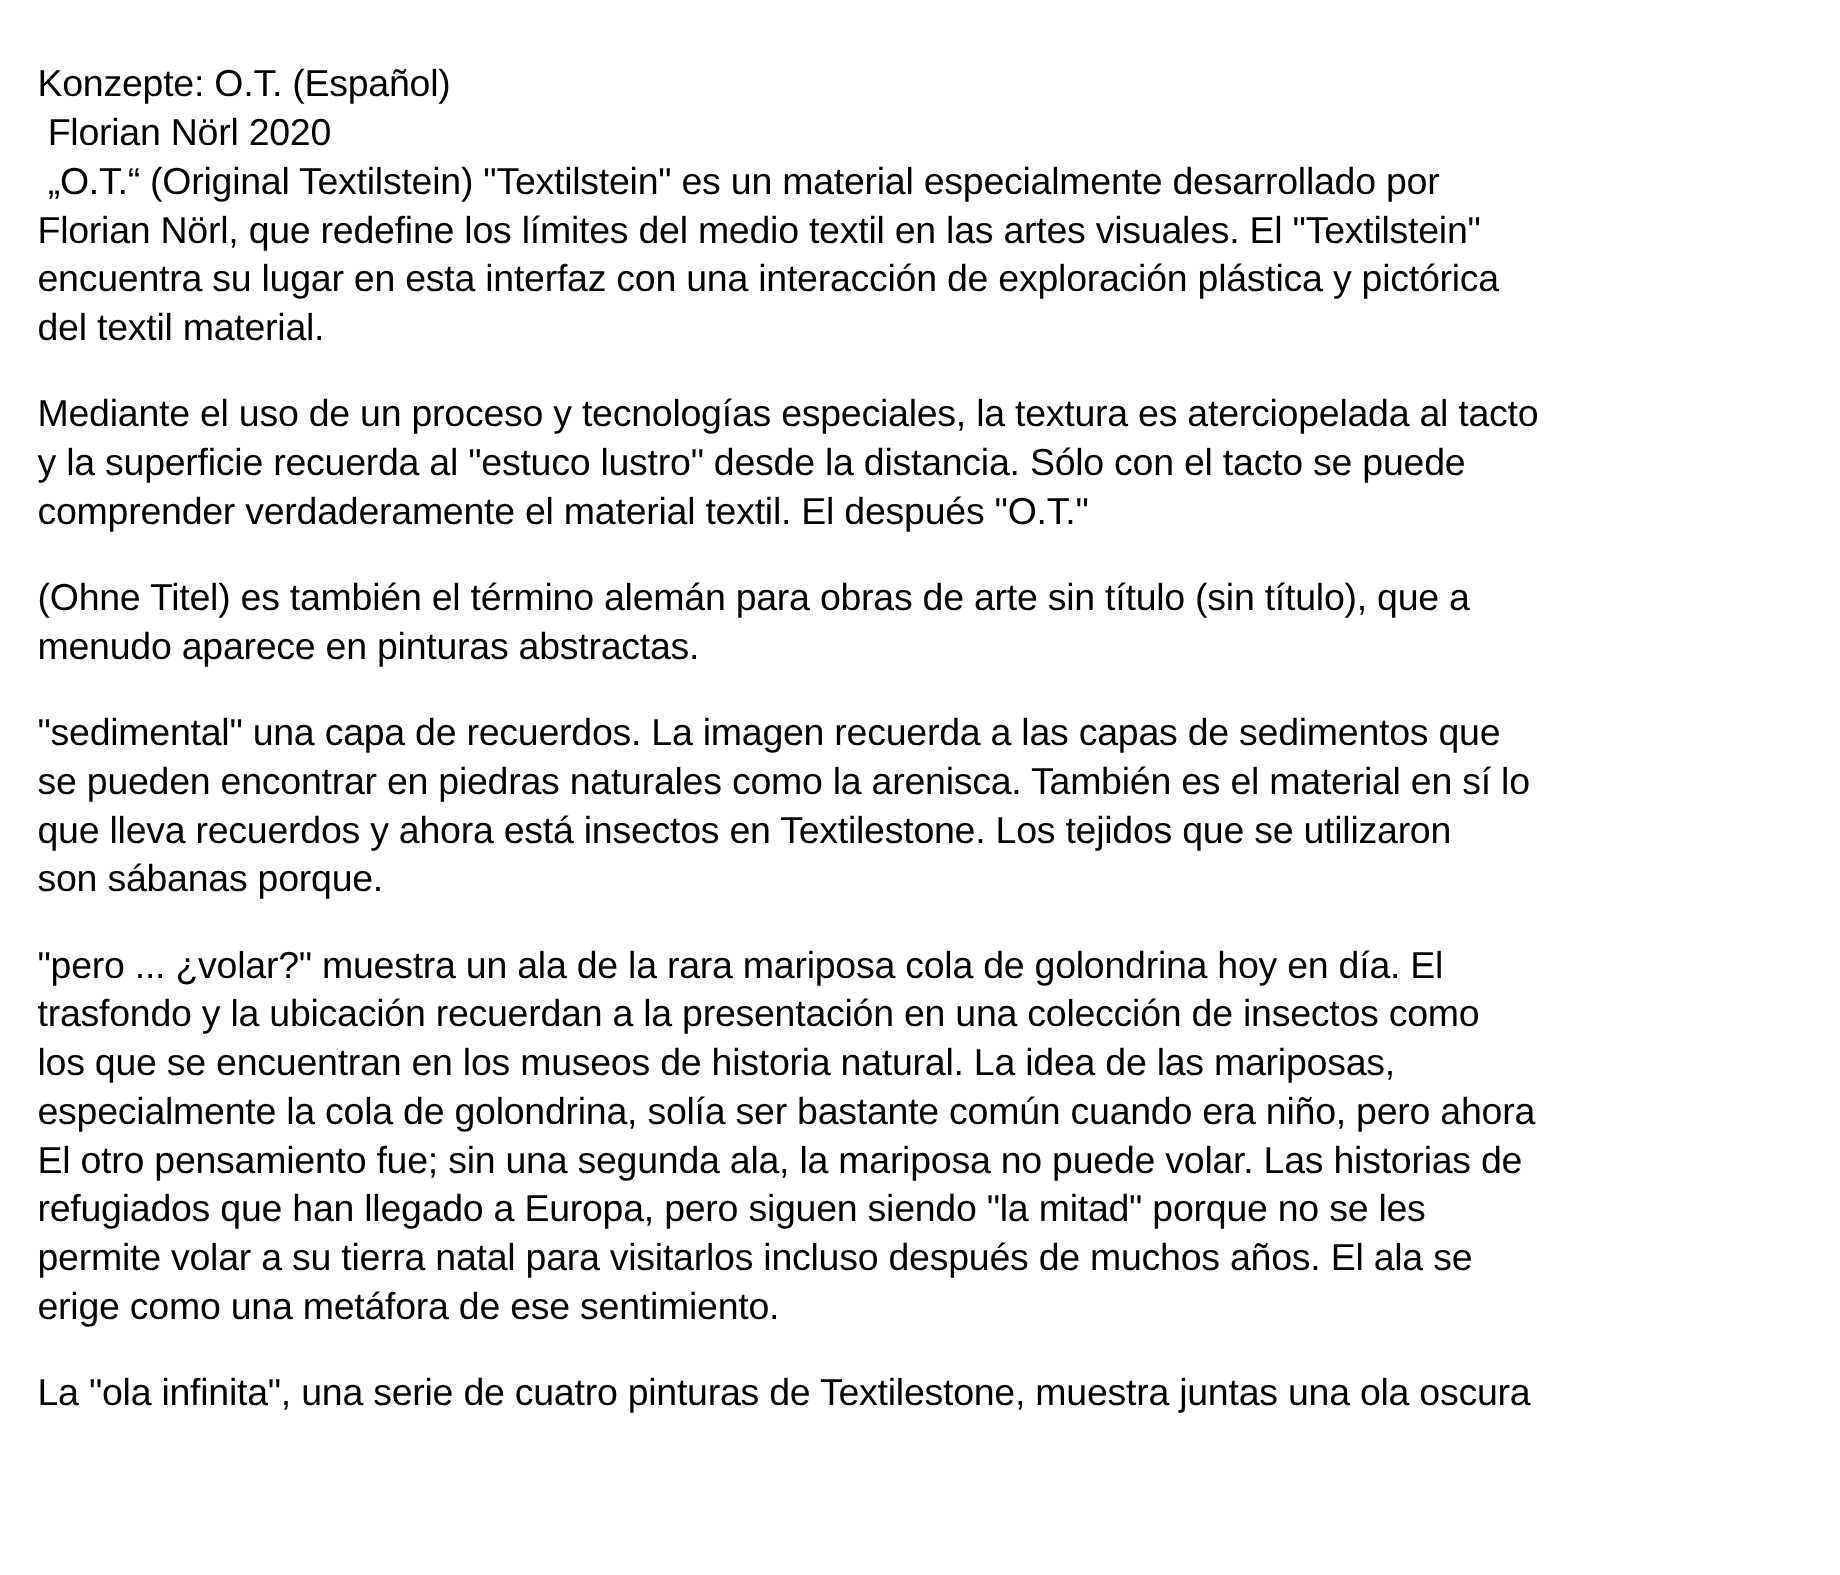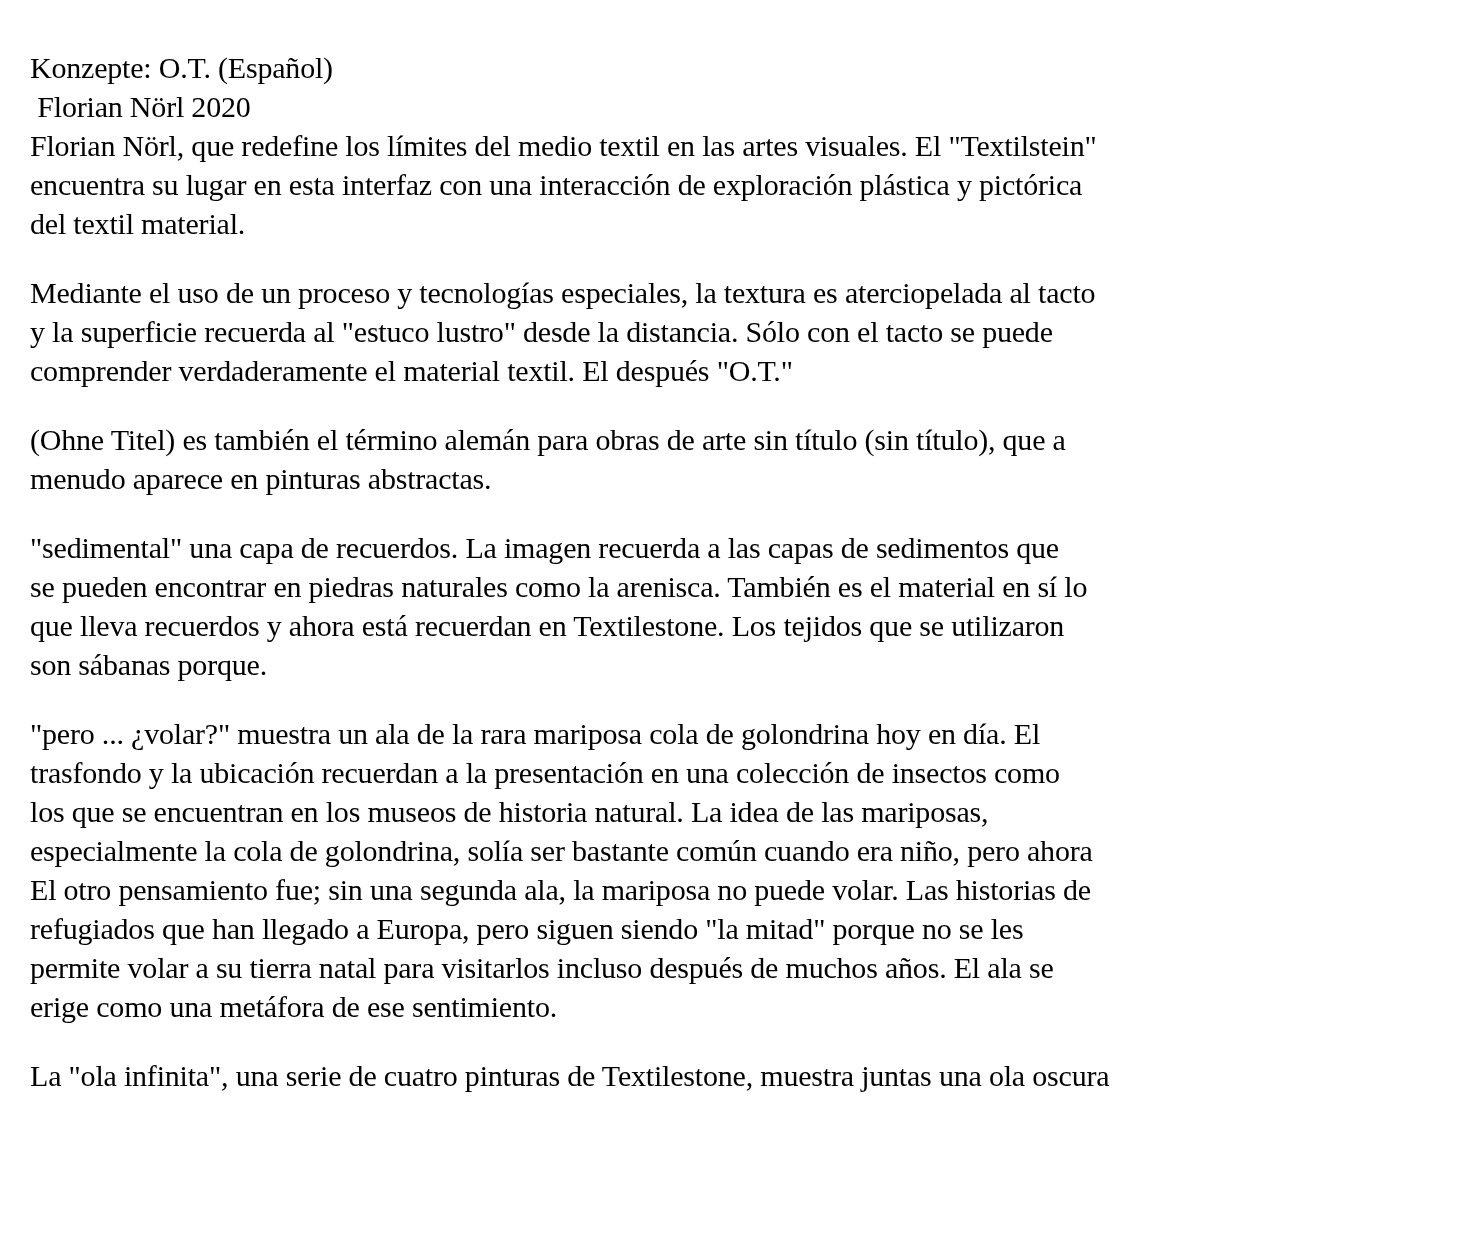--- a/index.html
+++ b/index.html
@@ -8,21 +8,21 @@
     background: #ffffff;
     width: 1472px;
     height: 1260px;
     overflow: hidden;
   }
   .doc {
     box-sizing: border-box;
     width: 1472px;
     height: 1260px;
     padding: 48px 20px 0 30px;
-    font-family: Liberation Serif, serif;
+    font-family: Liberation Sans, sans-serif;
     color: #000000;
     font-size: 30px;
     line-height: 39px;
     font-stretch: 95%;
     letter-spacing: -0.2px;
   }
   .para {
     margin: 0 0 30px 0;
   }
   .line {
@@ -31,37 +31,38 @@
   }
 </style>
 </head>
 <body>
 
 <div class="doc">
   <div id="paragraphs-root">
       <div class="para">
         <div class="line">Konzepte: O.T. (Español)</div>
         <div class="line"> Florian Nörl 2020</div>
+        <div class="line"> „O.T.“ (Original Textilstein) "Textilstein" es un material especialmente desarrollado por</div>
         <div class="line">Florian Nörl, que redefine los límites del medio textil en las artes visuales. El "Textilstein"</div>
         <div class="line">encuentra su lugar en esta interfaz con una interacción de exploración plástica y pictórica</div>
         <div class="line">del textil material.</div>
       </div>
       <div class="para">
         <div class="line">Mediante el uso de un proceso y tecnologías especiales, la textura es aterciopelada al tacto</div>
         <div class="line">y la superficie recuerda al "estuco lustro" desde la distancia. Sólo con el tacto se puede</div>
         <div class="line">comprender verdaderamente el material textil. El después "O.T."</div>
       </div>
       <div class="para">
         <div class="line">(Ohne Titel) es también el término alemán para obras de arte sin título (sin título), que a</div>
         <div class="line">menudo aparece en pinturas abstractas.</div>
       </div>
       <div class="para">
         <div class="line">"sedimental" una capa de recuerdos. La imagen recuerda a las capas de sedimentos que</div>
         <div class="line">se pueden encontrar en piedras naturales como la arenisca. También es el material en sí lo</div>
-        <div class="line">que lleva recuerdos y ahora está recuerdan en Textilestone. Los tejidos que se utilizaron</div>
+        <div class="line">que lleva recuerdos y ahora está insectos en Textilestone. Los tejidos que se utilizaron</div>
         <div class="line">son sábanas porque.</div>
       </div>
       <div class="para">
         <div class="line">"pero ... ¿volar?" muestra un ala de la rara mariposa cola de golondrina hoy en día. El</div>
         <div class="line">trasfondo y la ubicación recuerdan a la presentación en una colección de insectos como</div>
         <div class="line">los que se encuentran en los museos de historia natural. La idea de las mariposas,</div>
         <div class="line">especialmente la cola de golondrina, solía ser bastante común cuando era niño, pero ahora</div>
         <div class="line">El otro pensamiento fue; sin una segunda ala, la mariposa no puede volar. Las historias de</div>
         <div class="line">refugiados que han llegado a Europa, pero siguen siendo "la mitad" porque no se les</div>
         <div class="line">permite volar a su tierra natal para visitarlos incluso después de muchos años. El ala se</div>

